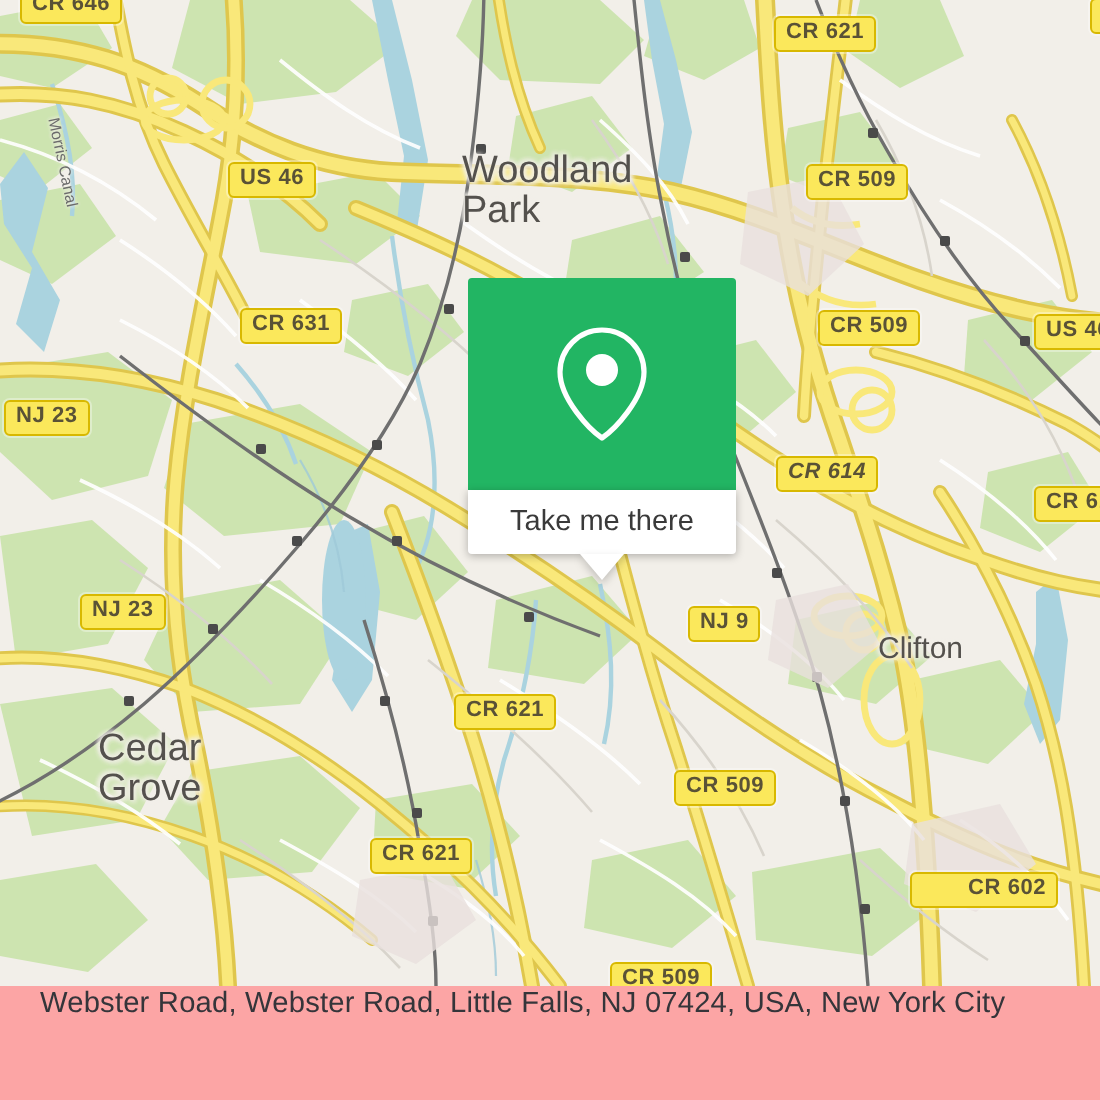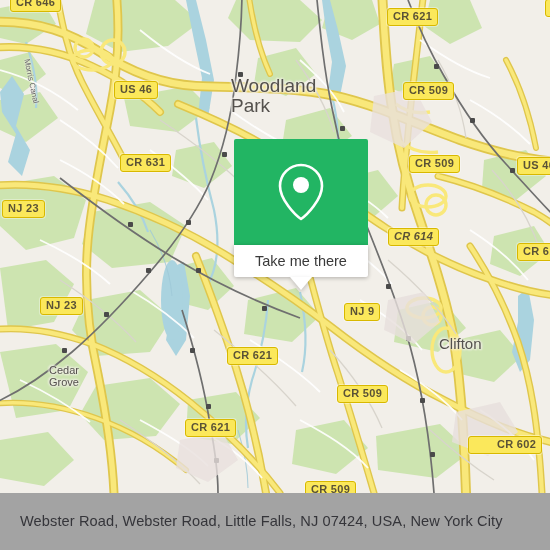--- a/index.html
+++ b/index.html
@@ -52,22 +52,22 @@
   }
   #popup-tail{
     position:absolute;left:50%;top:100%;margin-left:-11px;width:0;height:0;
     border-left:11px solid transparent;border-right:11px solid transparent;
     border-top:13px solid #fff;
     filter:drop-shadow(0 2px 2px rgba(0,0,0,.2));
   }
 
   
   #footer{
-    position:absolute;left:0;top:493px;width:550px;height:57px;background:#a3a3a3;
-    display:flex;align-items:center;box-sizing:border-box;padding:0 12px 0 20px;
+    position:absolute;left:0;top:493px;width:550px;height:57px;background:#fca5a5;
+    display:flex;box-sizing:border-box;padding:0 12px 0 20px;
   }
   #footer-text{
     flex:1;font-size:14.6px;color:#35353a;line-height:1.32;letter-spacing:.1px;
   }
   #logo{display:flex;align-items:center;gap:3px;flex:none;}
   #logo-mark{width:27px;height:31px;flex:none;}
   #logo-text{font-size:30px;font-weight:700;color:#1b1b1b;letter-spacing:-1.3px;line-height:1;}
 </style>
 </head>
 <body>
@@ -258,43 +258,43 @@
       <g fill="#e8e0dd" opacity=".8">
         <path d="M374 96 L414 88 L432 122 L404 148 L370 132 Z"></path>
         <path d="M388 300 L424 292 L440 322 L414 344 L384 330 Z"></path>
         <path d="M456 412 L500 402 L518 432 L488 456 L452 442 Z"></path>
         <path d="M180 440 L222 432 L238 460 L208 482 L176 468 Z"></path>
       </g>
     </svg>
 
     <div class="place-label" style="left:231px;top:76px;font-size:19px;">Woodland
 Park</div>
-    <div class="place-label" style="left:439px;top:317px;font-size:15px;margin-top:19px;">Clifton</div>
-    <div class="place-label" style="left:49px;top:365px;font-size:11px;">Cedar
+    <div class="place-label" style="left:439px;top:317px;font-size:15px;">Clifton</div>
+    <div class="place-label" style="left:49px;top:365px;font-size:19px;">Cedar
 Grove</div>
 
     <div class="river-label" style="left:31px;top:58px;transform:rotate(78deg);transform-origin:0 0;">Morris Canal</div>
 
     <div class="shield" style="left:10px;top:-6px;">CR 646</div>
     <div class="shield" style="left:387px;top:8px;">CR 621</div>
     <div class="shield" style="left:545px;top:-1px;text-align:center;">I 80</div>
     <div class="shield" style="left:114px;top:81px;">US 46</div>
     <div class="shield" style="left:403px;top:82px;">CR 509</div>
     <div class="shield" style="left:409px;top:155px;">CR 509</div>
     <div class="shield" style="left:517px;top:157px;">US 46</div>
     <div class="shield" style="left:103px;top:154px;margin-left:17px;">CR 631</div>
     <div class="shield" style="left:2px;top:200px;">NJ 23</div>
     <div class="shield" style="left:388px;top:228px;font-style:italic;">CR 614</div>
     <div class="shield" style="left:517px;top:243px;">CR 618</div>
     <div class="shield" style="left:40px;top:297px;">NJ 23</div>
     <div class="shield" style="left:344px;top:303px;">NJ 9</div>
     <div class="shield" style="left:227px;top:347px;">CR 621</div>
     <div class="shield" style="left:337px;top:385px;">CR 509</div>
     <div class="shield" style="left:185px;top:419px;">CR 621</div>
-    <div class="shield" style="left:468px;top:436px;padding-left:28px;">CR 602</div>
+    <div class="shield" style="left:455px;top:436px;padding-left:28px;">CR 602</div>
     <div class="shield" style="left:305px;top:481px;">CR 509</div>
 
   </div>
 
   <div id="popup">
     <div id="popup-head">
       <svg width="52" height="62" viewBox="0 0 52 62">
         <path d="M26 4 C14.4 4 5 13.4 5 25 C5 38.5 20 54 26 58 C32 54 47 38.5 47 25 C47 13.4 37.6 4 26 4 Z" fill="none" stroke="#ffffff" stroke-width="2.6" stroke-linejoin="round"></path>
         <circle cx="26" cy="24" r="8" fill="#ffffff"></circle>
       </svg>

